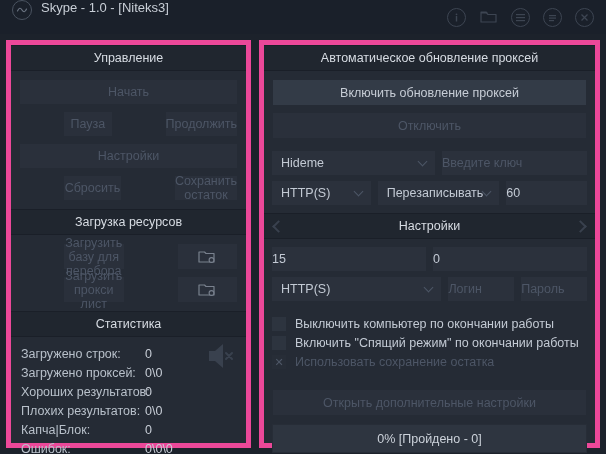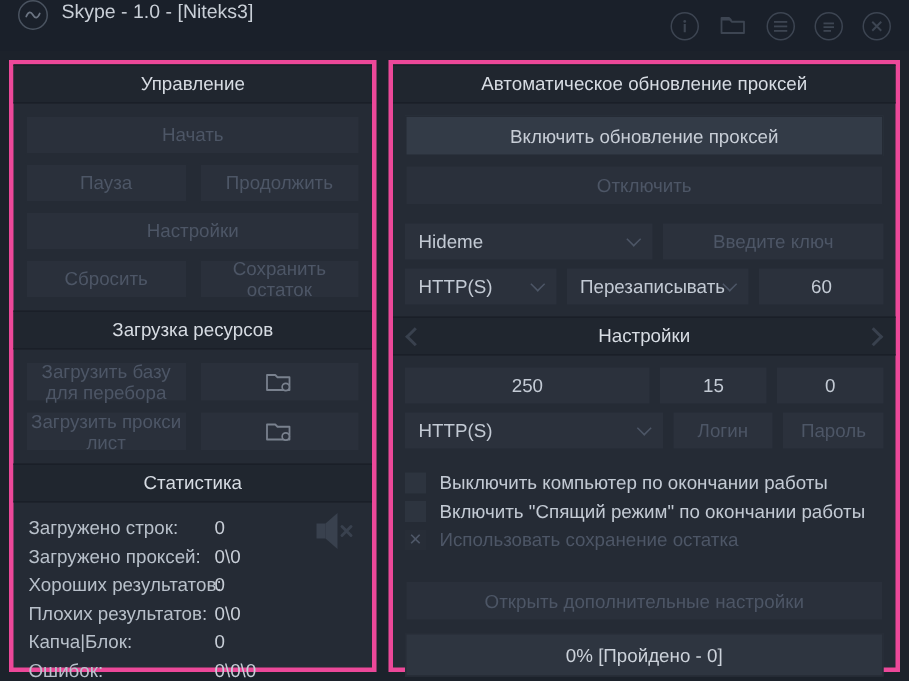--- a/index.html
+++ b/index.html
@@ -27,48 +27,48 @@
     cursor: pointer; color: #3d4552;
   }
   .circle-ic {
     width: 19px; height: 19px; border: 1px solid #3d4552; border-radius: 50%;
     display: flex; align-items: center; justify-content: center;
   }
   
   .content { display: flex; gap: 8px; padding: 6px; height: 420px; }
   .panel {
     background: #252b35; display: flex; flex-direction: column;
-    border: 3px solid #ec4899;
+    border: 5px solid #ec4899;
   }
   .panel-left  { width: 245px; flex: 0 0 auto; }
   .panel-right { flex: 1 1 auto; }
   .sec-header {
     background: #20262f; border-top: 1px solid #1a1f28; border-bottom: 1px solid #1a1f28;
     height: 26px; display: flex; align-items: center; justify-content: center;
     color: #d7dce3; position: relative; flex: 0 0 auto;
   }
   .sec-body { padding: 8px; display: flex; flex-direction: column; gap: 6px; }
   
   .btn {
     background: #2a303b; border: 1px solid #252b35; height: 26px;
     display: flex; align-items: center; justify-content: center;
     color: #4d5666; cursor: pointer; user-select: none; width: 100%;
     font-size: 12.5px;
   }
   .btn.lit { background: #333b47; color: #c7cdd6; }
   .btn-row { display: flex; gap: 8px; }
-  .btn-row .btn { flex: 1 1 0; }
+  .btn-row .btn { flex: 1 1 0; margin-left: 44px; }
   .icon-btn { flex: 0 0 34px; width: 34px; }
   
   .row { display: flex; gap: 7px; }
   .field, select, input {
     background: #2b313c; border: none; outline: none; height: 24px;
     color: #c3cad4; font-family: inherit; font-size: 12.5px;
   }
-  input { text-align: center; width: 100%; min-width: 0; }
+  input { width: 100%; min-width: 0; }
   input::placeholder { color: #4d5666; opacity: 1; }
   .dropdown {
     background: #2b313c; height: 24px; display: flex; align-items: center;
     padding: 0 9px; color: #c3cad4; cursor: pointer; position: relative;
   }
   .dropdown .dd-label { flex: 1 1 auto; white-space: nowrap; overflow: hidden; }
   .chev {
     width: 7px; height: 7px; border-right: 1px solid #4d5666; border-bottom: 1px solid #4d5666;
     transform: rotate(45deg); margin-top: -4px; flex: 0 0 auto;
   }
@@ -252,21 +252,20 @@
       </div>
     </div>
 
     <div class="sec-header">
       <span class="nav-chev nav-left"></span>
       <span>Настройки</span>
       <span class="nav-chev nav-right"></span>
     </div>
     <div class="sec-body">
       <div class="row">
-        <input class="flex2" type="text" value="250" style="">
         <input class="flex1" type="text" value="15" style="">
         <input class="flex1" type="text" value="0" style="">
       </div>
       <div class="row">
         <div class="dropdown flex2">
           <span class="dd-label">HTTP(S)</span>
           <span class="chev"></span>
         </div>
         <input class="flex1" type="text" placeholder="Логин" style="">
         <input class="flex1" type="text" placeholder="Пароль" style="">

